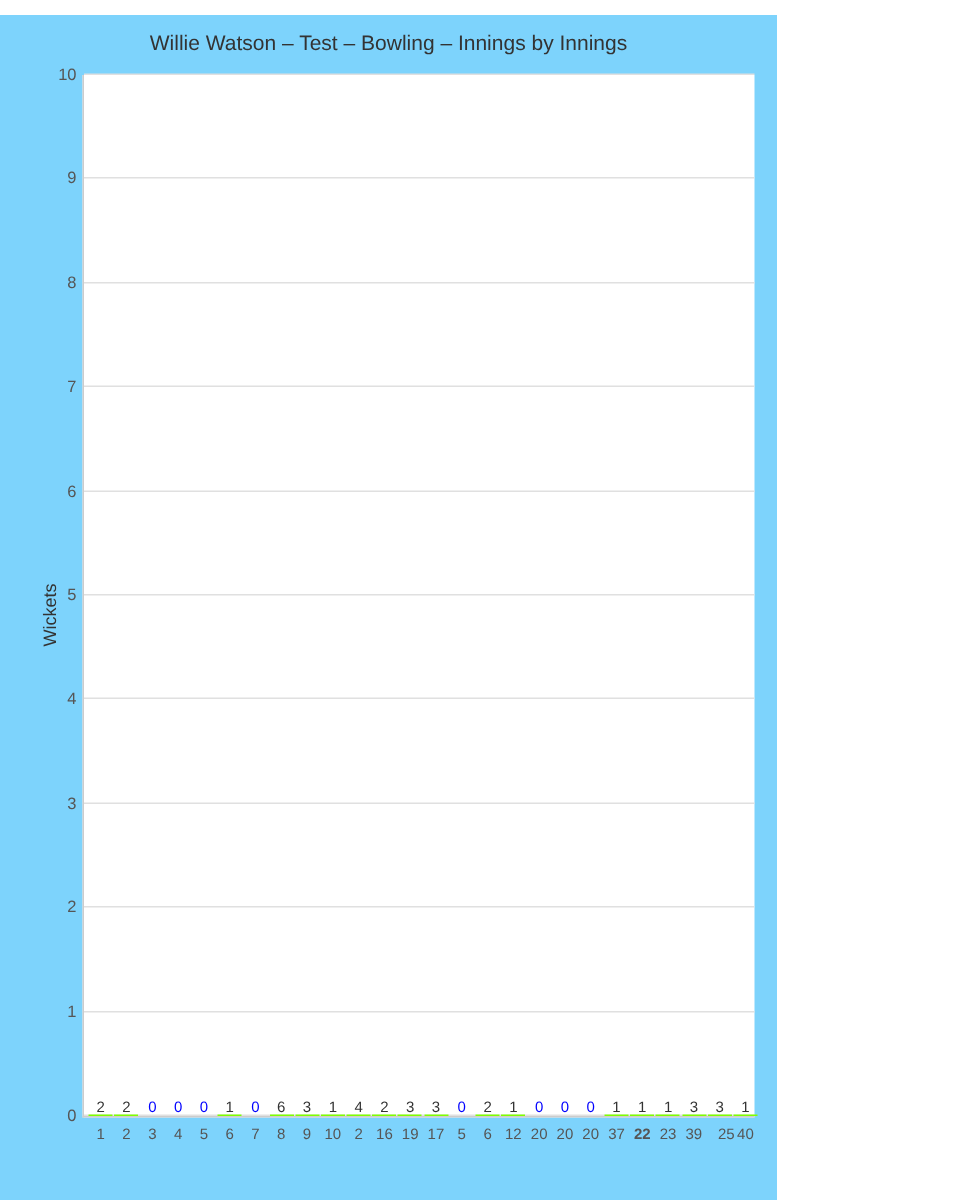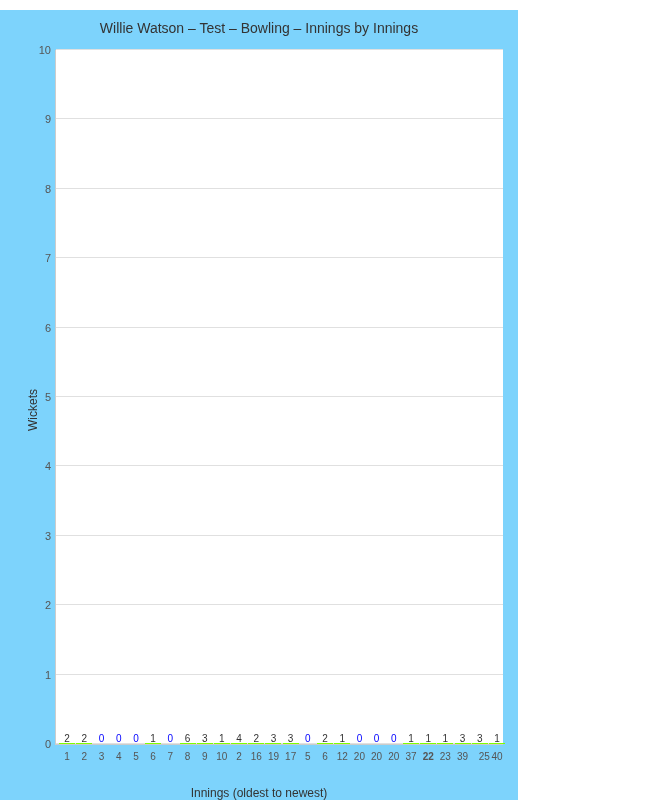--- a/index.html
+++ b/index.html
@@ -277,14 +277,13 @@
           <div class="x-tick-label" style="position: absolute; bottom: -18px; left: -2px; text-align: right;">25</div>
         </div>
         <div class="bar-group" style="left: calc(96.1538% + 3.15385px); width: 16px; bottom: 0px; position: absolute;">
           <div class="bar" style="width: 16px; height: 10%; min-height: 1px;"></div>
           <div class="bar-label" style="color: rgb(51, 51, 51); bottom: 10%; left: -2px; font-size: 10px; position: absolute;">1</div>
           <div class="x-tick-label" style="position: absolute; bottom: -18px; left: -2px;">40</div>
         </div>
       </div>
   </div>
 
-  <div class="x-axis-title">Innings (oldest to newest)</div>
 </div>
 
 </body></html>

